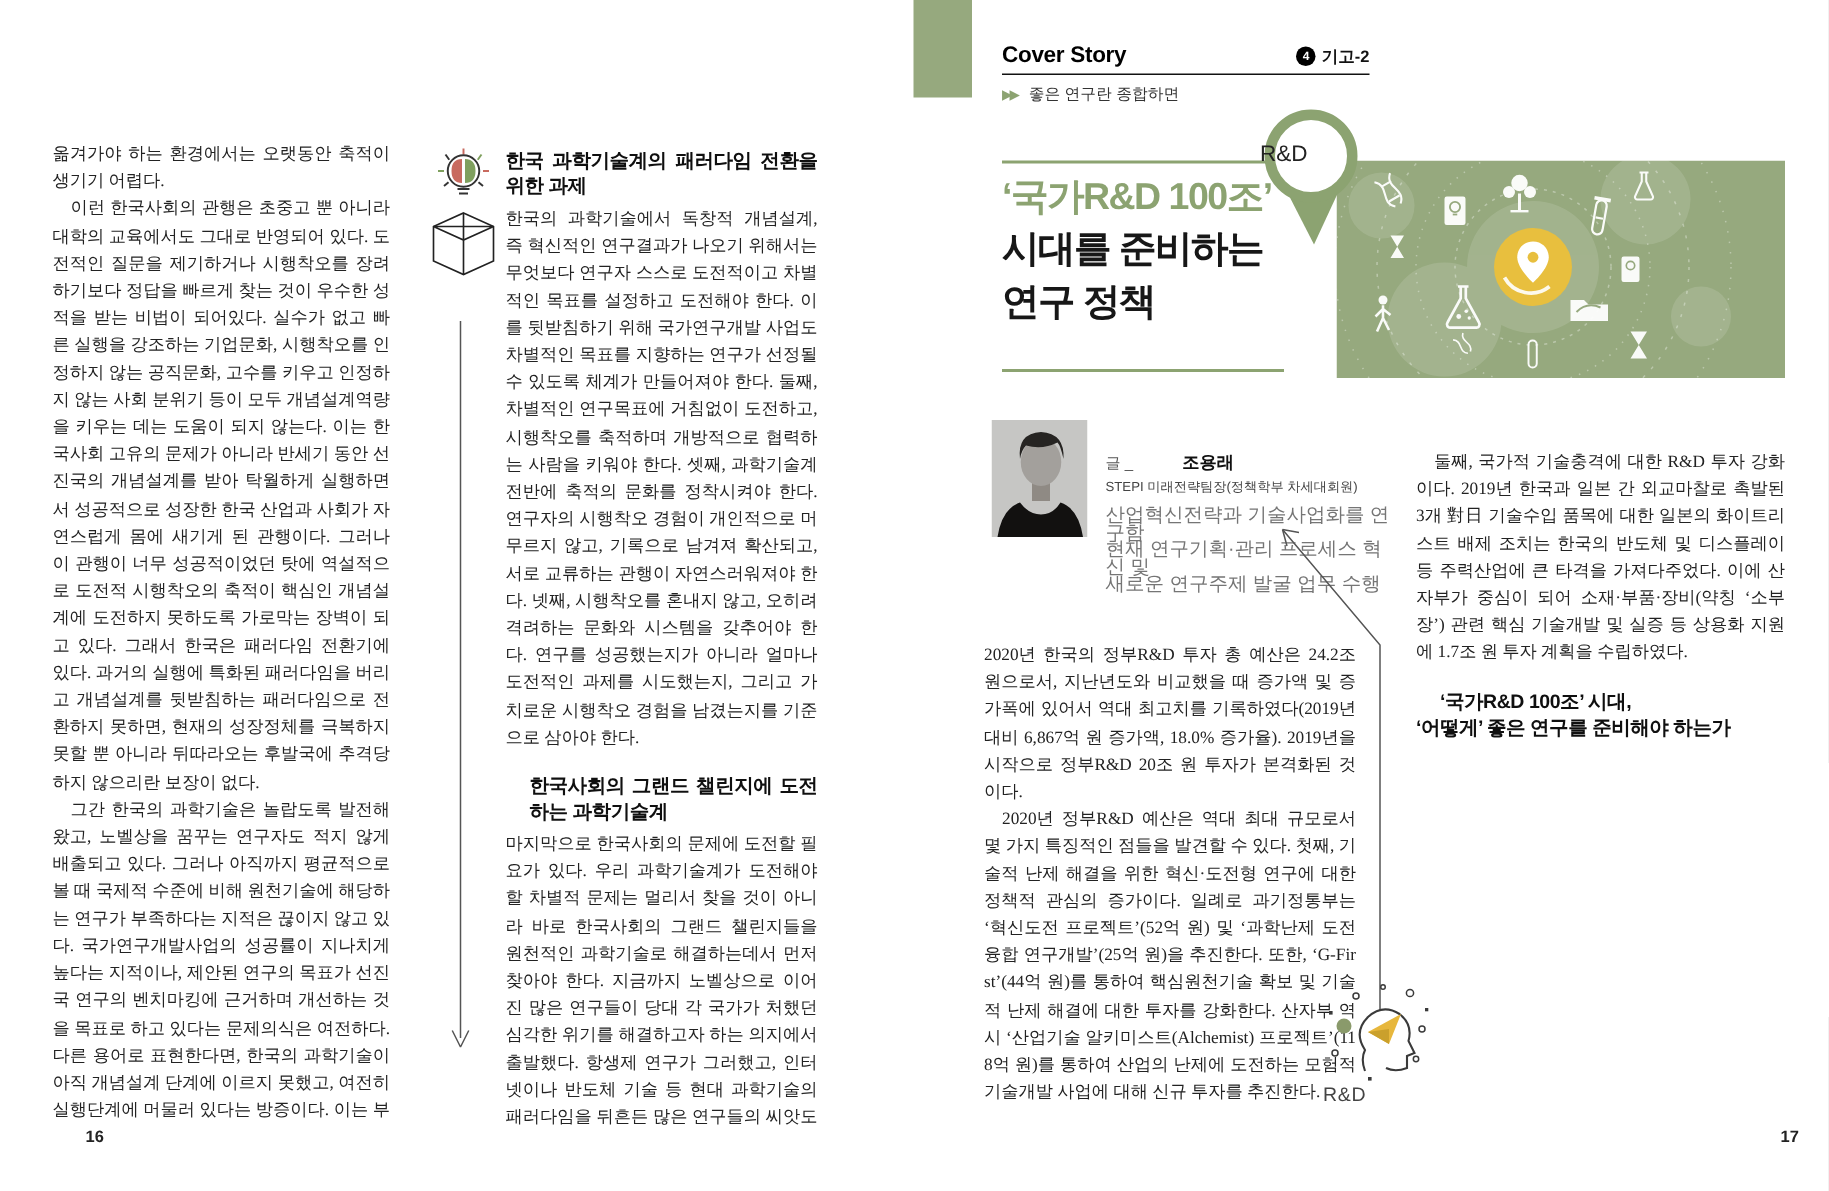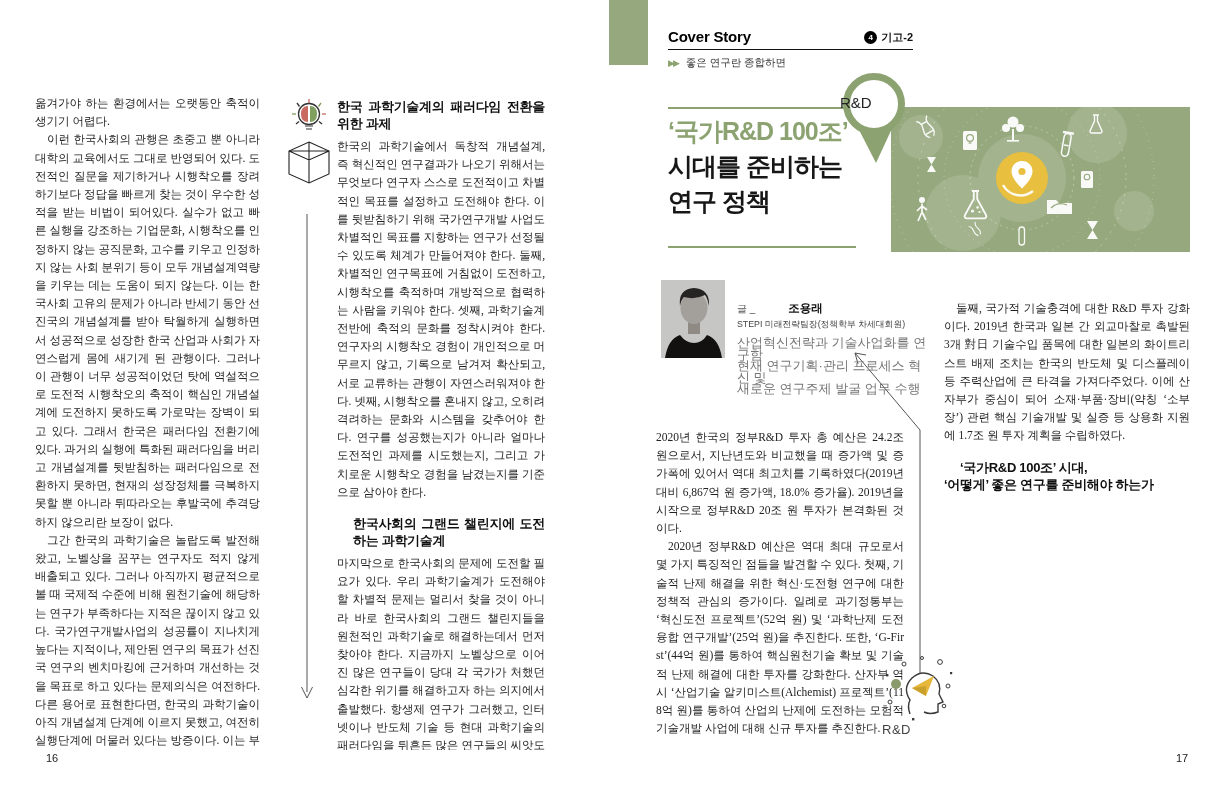--- a/index.html
+++ b/index.html
@@ -33,21 +33,21 @@
          font-weight:bold;font-size:25px;line-height:35px;letter-spacing:-1px;color:#171717;}
   .title .t-green{color:#8ca371;}
   
   .author-text{left:737px;top:301px;width:190px;font-family:"Liberation Sans","DejaVu Sans",sans-serif;}
   .author-line1{font-size:10px;color:#555;}
   .author-line1 b{font-size:11.5px;color:#111;margin-left:30px;}
   .affil{font-size:8.8px;color:#444;margin-top:3px;}
   .bio{font-size:13px;color:#757575;line-height:11.5px;margin-top:6px;}
   
   .pagenum{position:absolute;font-family:"Liberation Sans","DejaVu Sans",sans-serif;
-           font-size:11px;font-weight:normal;color:#222;}
+           font-size:11px;font-weight:bold;color:#222;margin-left:11px;}
   .pin-label,.head-label{position:absolute;font-family:"Liberation Sans","DejaVu Sans",sans-serif;
            font-weight:normal;color:#222;}
   .pin-label{left:840px;top:94px;width:70px;font-size:15px;}
   .head-label{left:882px;top:722px;width:60px;font-size:13px;color:#444;letter-spacing:0.5px;}
 </style>
 </head>
 <body>
 
 <div class="stage">
 

